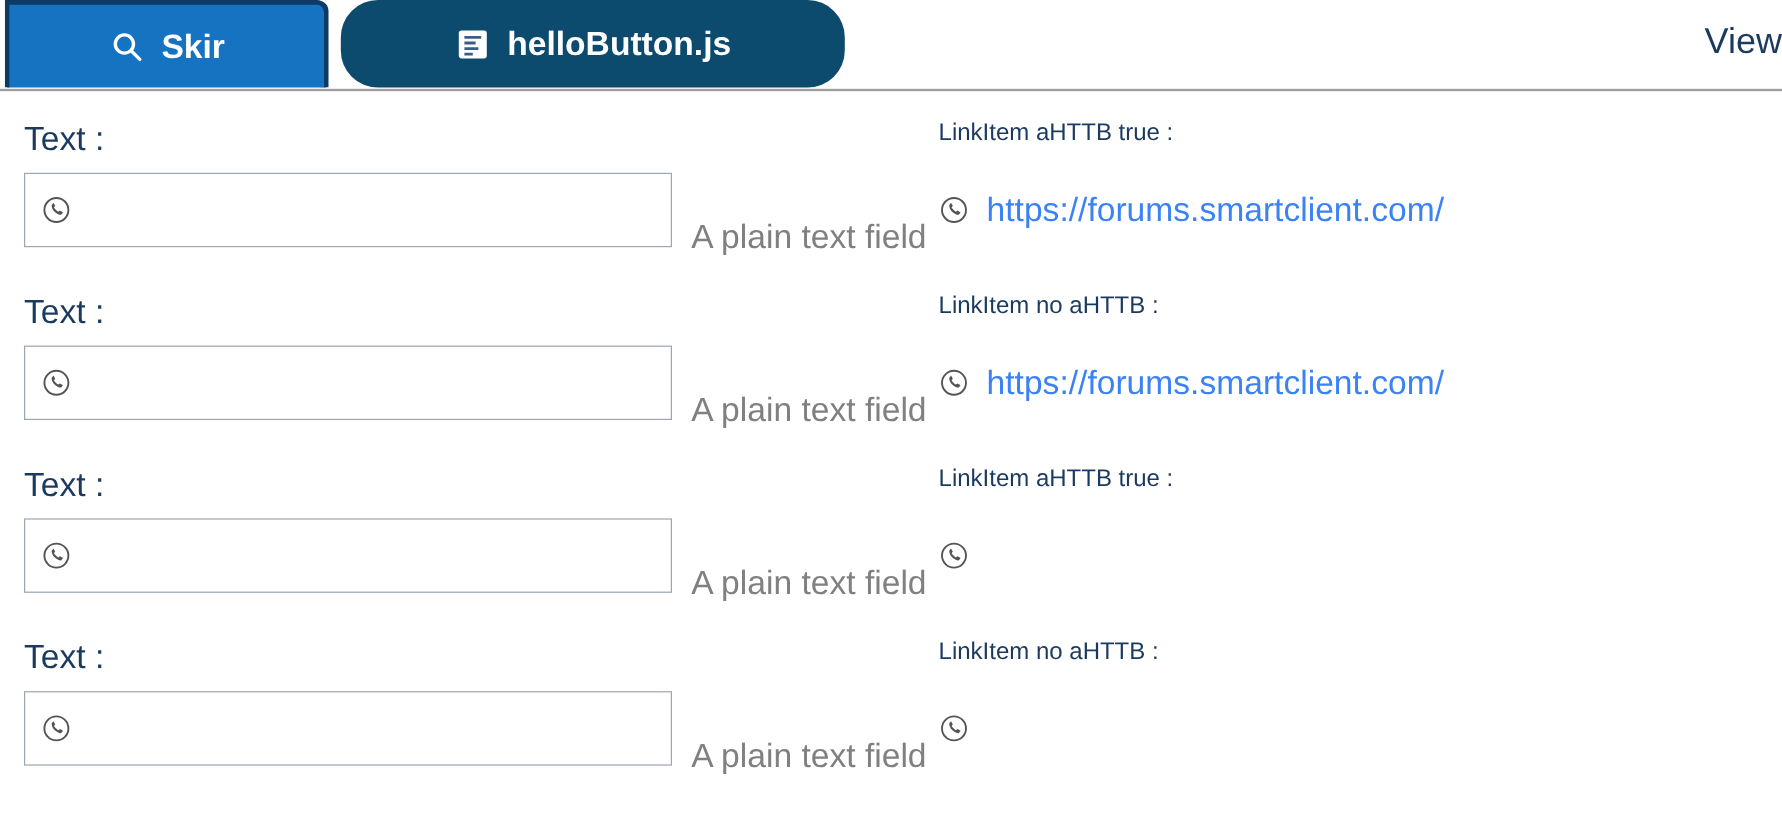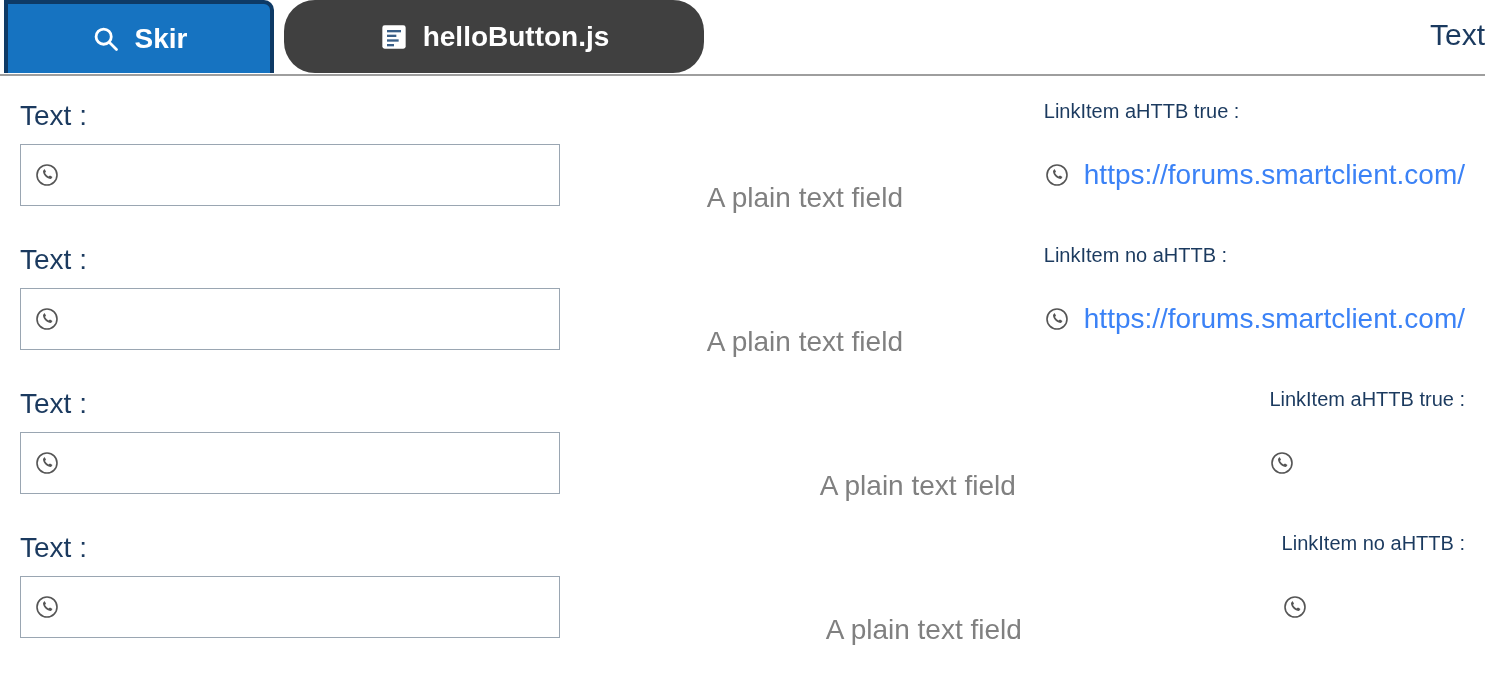--- a/index.html
+++ b/index.html
@@ -2,29 +2,29 @@
 <html><head>
   <meta charset="utf-8">
   <style>
     * { box-sizing: border-box; margin: 0; padding: 0; }
     html, body { width: 1485px; height: 691px; font-family: Arial, Helvetica, sans-serif; background: #ffffff; overflow: hidden; }
 
     
     .tabbar { position: relative; height: 76px; border-bottom: 2px solid #9e9e9e; }
     .tab { position: absolute; top: 0; height: 73px; display: flex; align-items: center; justify-content: center; gap: 14px; font-size: 28px; cursor: pointer; }
     .tab.active { left: 4px; width: 270px; background: #1673c1; color: #ffffff; border-top: 4px solid #0e3a66; border-left: 4px solid #0e3a66; border-right: 4px solid #0e3a66; border-top-right-radius: 10px; font-weight: 700; }
-    .tab.inactive { left: 284px; width: 420px; background: #404040; color: #ffffff; border-top-right-radius: 10px; border-radius: 31px; }
+    .tab.inactive { left: 284px; width: 420px; background: #0c4a6e; color: #ffffff; border-top-right-radius: 10px; border-radius: 31px; }
     .tab.active .tab-label { font-weight: 700; }
     .tab.inactive .tab-label { font-weight: 600; }
     .tab .icon-slot { width: 30px; height: 30px; display: inline-flex; align-items: center; justify-content: center; }
     .skin-label { position: absolute; right: 0; top: 18px; font-size: 30px; color: #1b3a5f; }
 
     
     .form-area { padding: 24px 20px 0 20px; }
-    .row { display: flex; align-items: flex-start; margin-bottom: 14px; height: 130px; justify-content: space-between; }
+    .row { display: flex; align-items: flex-start; margin-bottom: 14px; height: 130px; }
     .left-col { width: 554px; }
     .left-label { font-size: 28px; color: #1b3a5f; margin-bottom: 10px; height: 34px; }
     .field-wrap { display: flex; align-items: center; }
     .text-input { width: 540px; height: 62px; border: 1px solid #9aa6b2; background: #ffffff; display: flex; align-items: center; padding: 0 14px; }
     .text-input .phone-icon { margin-right: 10px; }
     .text-input input { border: none; outline: none; width: 100%; height: 100%; font-size: 26px; color: #333; background: transparent; }
 
     .hint { font-size: 28px; color: #808080; margin-left: 2px; white-space: nowrap; align-self: flex-end; padding-bottom: 16px; }
 
     .right-col { margin-left: 10px; }
@@ -57,21 +57,21 @@
       <svg viewBox="0 0 24 24" width="28" height="28">
         <rect x="2" y="2" width="20" height="20" rx="2" fill="#ffffff"></rect>
         <line x1="6" y1="7" x2="18" y2="7" stroke="#3a5f87" stroke-width="2"></line>
         <line x1="6" y1="11" x2="14" y2="11" stroke="#3a5f87" stroke-width="2"></line>
         <line x1="6" y1="15" x2="16" y2="15" stroke="#3a5f87" stroke-width="2"></line>
         <line x1="6" y1="19" x2="12" y2="19" stroke="#3a5f87" stroke-width="2"></line>
       </svg>
     </span>
     <span class="tab-label">helloButton.js</span>
   </div>
-  <div class="skin-label">Text</div>
+  <div class="skin-label">View</div>
 </div>
 
 <div class="form-area">
 
   <div class="row">
     <div class="left-col">
       <div class="left-label">Text :</div>
       <div class="field-wrap">
         <div class="text-input">
           <span class="phone-icon">

